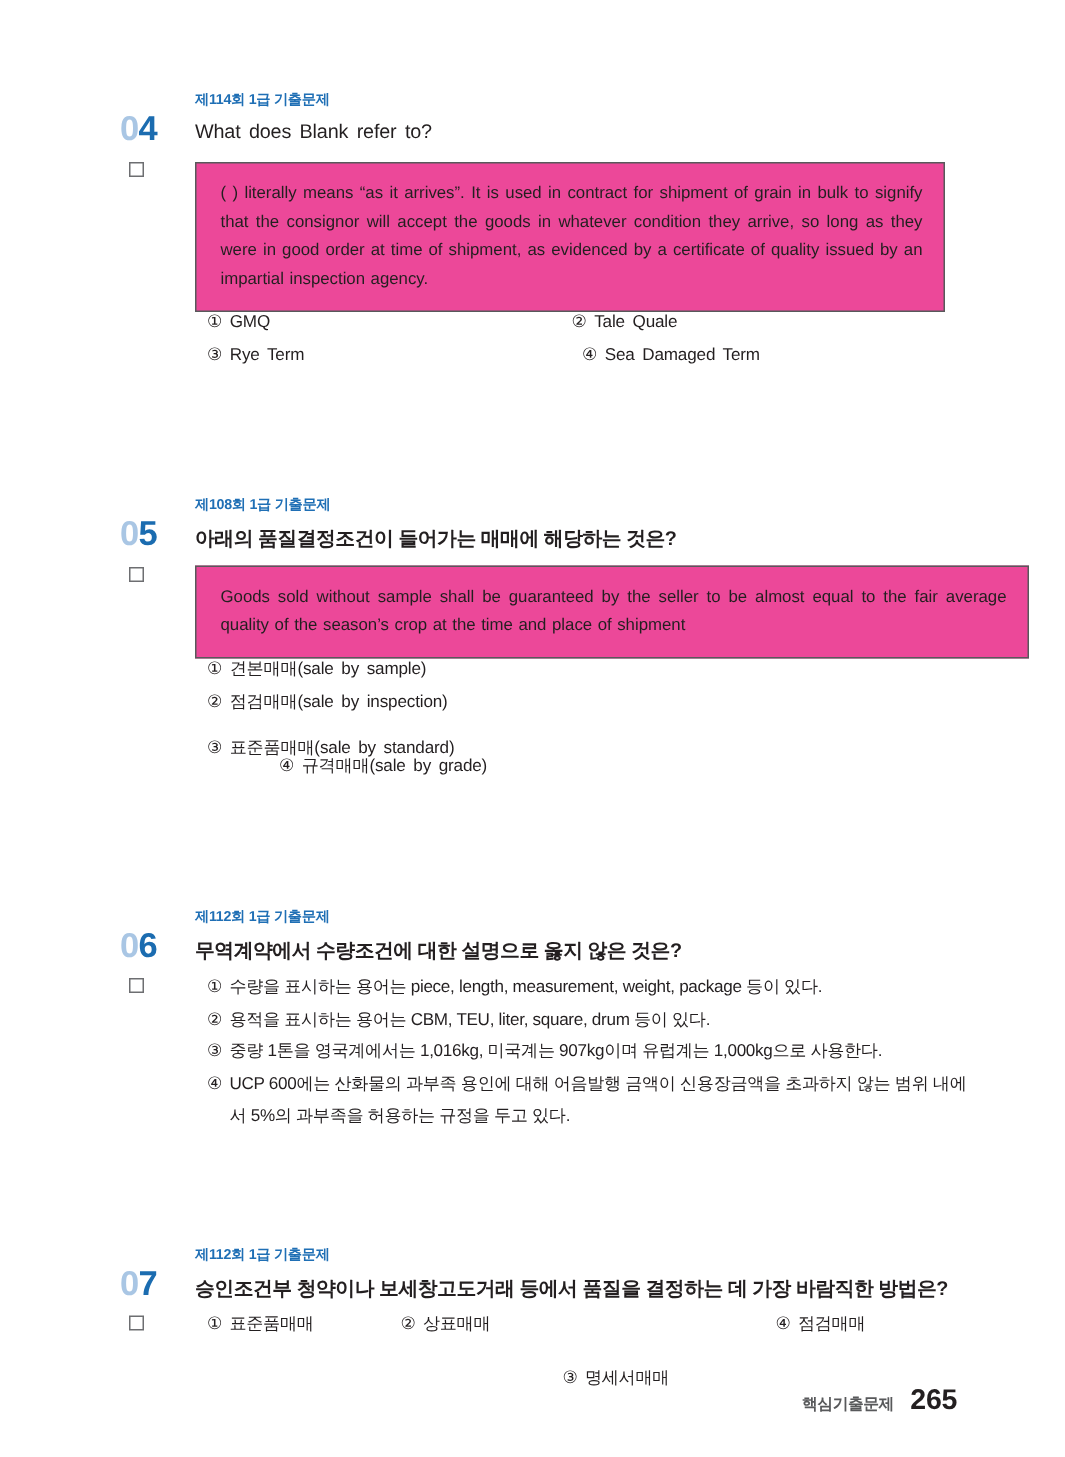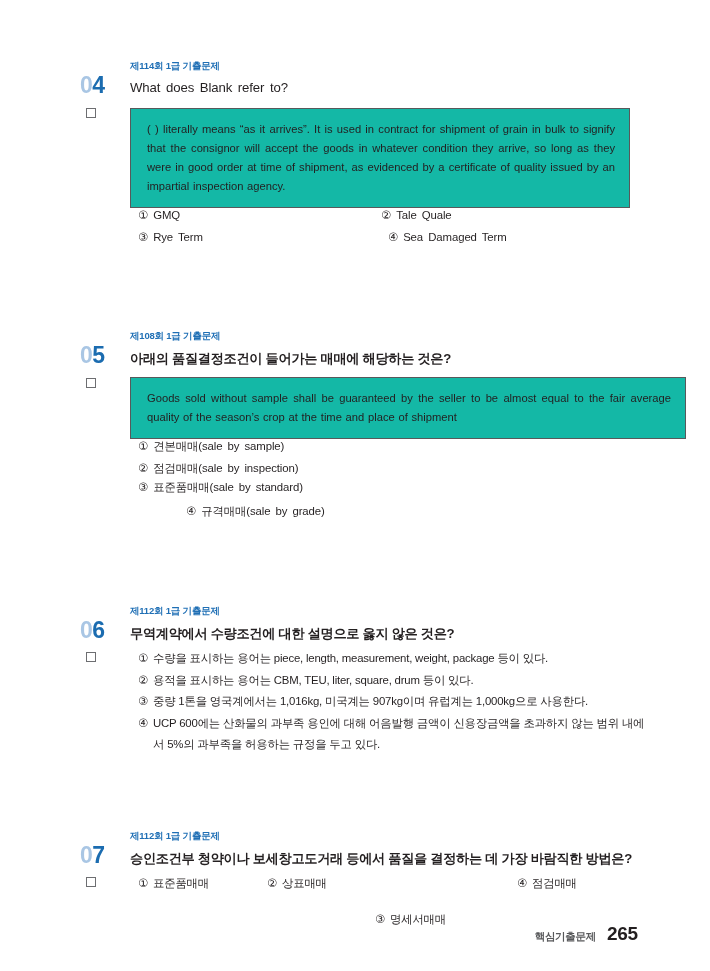--- a/index.html
+++ b/index.html
@@ -80,21 +80,21 @@
     font-weight: normal;
     word-spacing: 2px;
   }
 
   
   .passage {
     position: absolute;
     left: 130px;
     box-sizing: border-box;
     border: 1px solid #58595b;
-    background: #14b8a6;
+    background: #ec4899;
     padding: 11px 14px 11px 16px;
   }
   .passage p {
     margin: 0;
     font-size: 11.2px;
     line-height: 19px;
     color: #231f20;
     text-align: justify;
     word-spacing: 0.6px;
   }
@@ -199,21 +199,21 @@
       <p>Goods sold without sample shall be guaranteed by the seller to be almost equal to the fair average quality of the season’s crop at the time and place of shipment</p>
     </div>
 
     <div class="choices" style="top:106px; width:500px;">
       <div class="choice en" style="left:8px; top:0px;">
         <span class="marker">①</span><span>견본매매(sale by sample)</span>
       </div>
       <div class="choice en" style="left:8px; top:21.5px;">
         <span class="marker">②</span><span>점검매매(sale by inspection)</span>
       </div>
-      <div class="choice en" style="left:8px; top:41px;text-align:center;">
+      <div class="choice en" style="left:8px; top:53px;text-align:center;">
         <span class="marker">③</span><span>표준품매매(sale by standard)</span>
       </div>
       <div class="choice en" style="left:8px; top:64.5px;margin-left:48px;">
         <span class="marker">④</span><span>규격매매(sale by grade)</span>
       </div>
     </div>
   </div>
 
   <div class="question" style="top:605px;">
     <div class="qnum" style="top:14px;">

